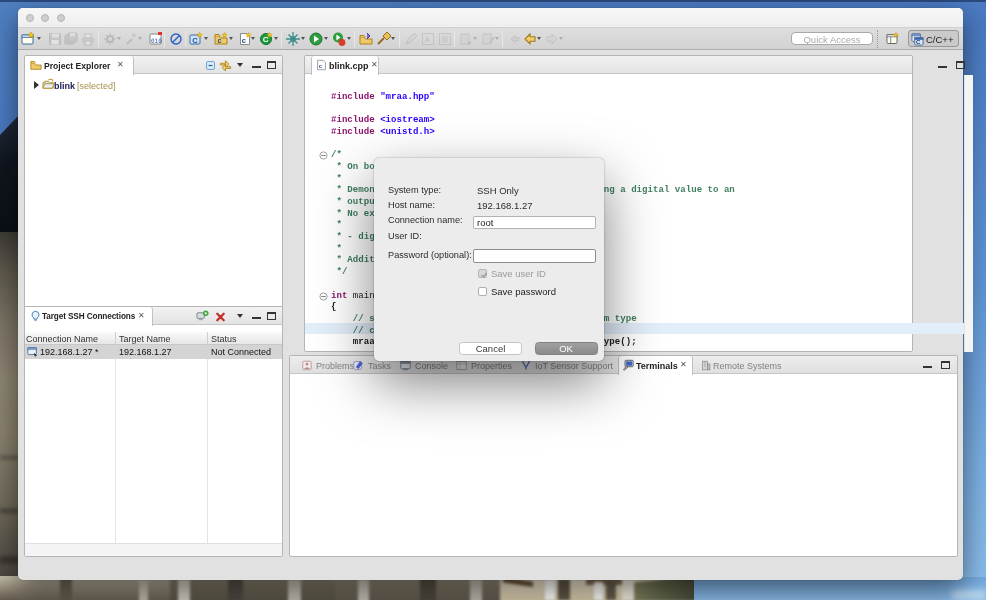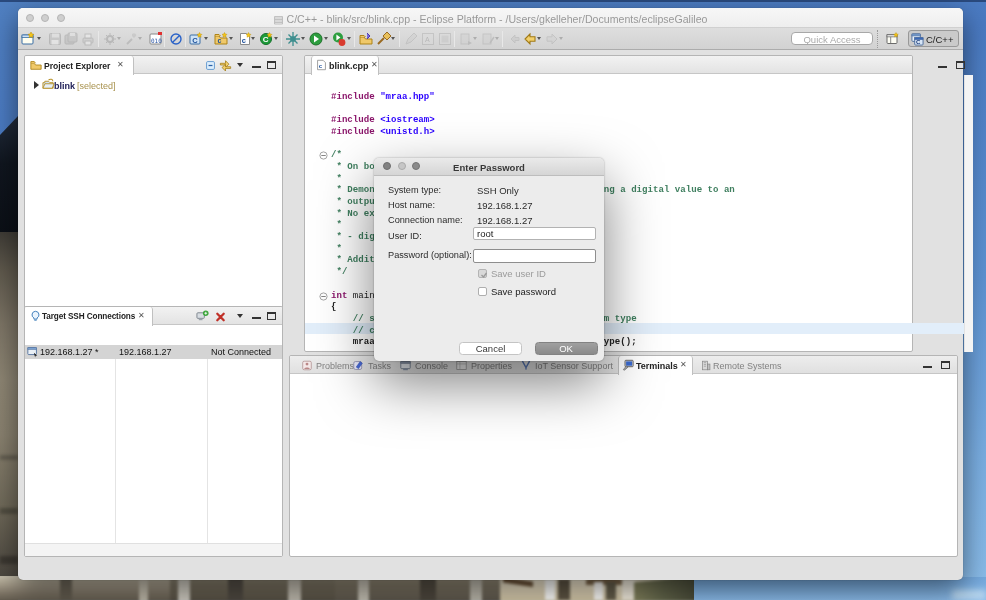--- a/index.html
+++ b/index.html
@@ -89,21 +89,20 @@
   </div>
   <div class="bld" style="left:694px;top:577px;width:292px;height:23px;background:linear-gradient(#74a9de,#8abae8);"></div>
   <div class="bld" style="left:952px;top:590px;width:34px;height:10px;background:#b7d6f0;filter:blur(3px);"></div>
 </div>
 
 <div class="abs" id="win">
   <div class="abs" id="titlebar">
     <div class="tl" style="left:8px;"></div>
       <div class="tl" style="left:23px;"></div>
       <div class="tl" style="left:38.5px;"></div>
-    <div class="abs" id="title">▤ C/C++ - blink/src/blink.cpp - Eclipse Platform - /Users/gkelleher/Documents/eclipseGalileo</div>
   </div>
   <div class="abs" id="toolbar">
     <svg class="ti" style="left:3px;" viewBox="0 0 14 14">
         <rect x="1" y="3" width="11" height="9" rx="1" fill="#fffef0" stroke="#3a6ea5"></rect>
         <rect x="1" y="3" width="11" height="2.6" fill="#cfe2f5" stroke="#3a6ea5" stroke-width=".8"></rect>
         <path d="M10 0l1 2 2 .3-1.5 1.4.4 2L10 4.7 8.1 5.7l.4-2L7 2.3 9 2z" fill="#f5c518" stroke="#b98a00" stroke-width=".5"></path>
       </svg>
       <i class="dd" style="left:19px;"></i>
     <svg class="ti dis" style="left:30px;" viewBox="0 0 14 14">
         <rect x="1.5" y="1.5" width="11" height="11" rx="1" fill="#9aa7c0" stroke="#6b7a94"></rect>
@@ -302,20 +301,27 @@
             <circle cx="10.5" cy="3.5" r="3" fill="#3aa53a"></circle>
             <path d="M10.5 2v3M9 3.5h3" stroke="#fff" stroke-width=".9"></path>
           </svg>
         <svg style="left:190px;top:5px;width:11px;height:10px;" viewBox="0 0 14 14">
             <path d="M2.5 2.5l9 9M11.5 2.5l-9 9" stroke="#c03028" stroke-width="3.2" stroke-linecap="round"></path>
           </svg>
         <i class="tri" style="left:212px;top:7px;"></i>
         <div class="mm" style="left:227px;top:7px;border-bottom:2px solid #333;height:5px;"></div>
         <div class="mm" style="left:242px;top:5px;border:1px solid #333;border-top:2px solid #333;"></div>
       </div>
+      <div class="abs" style="left:0;top:25px;width:257px;height:13px;background:linear-gradient(#fafafa,#e6e6e6);border-bottom:1px solid #c8c8c8;">
+        <span class="small abs" style="left:1px;top:1.5px;">Connection Name</span>
+        <span class="small abs" style="left:94px;top:1.5px;">Target Name</span>
+        <span class="small abs" style="left:186px;top:1.5px;">Status</span>
+        <i class="abs" style="left:90px;top:0;width:1px;height:13px;background:#cfcfcf;"></i>
+        <i class="abs" style="left:182px;top:0;width:1px;height:13px;background:#cfcfcf;"></i>
+      </div>
       <div class="abs" style="left:0;top:38px;width:257px;height:14px;background:#d4d4d4;">
         <svg style="left:2px;top:1px;width:12px;height:12px;" viewBox="0 0 14 14">
             <rect x="1" y="2" width="10" height="8" rx="1" fill="#eaf0f6" stroke="#4a6a9a"></rect>
             <rect x="1" y="2" width="10" height="2" fill="#7aa0cf" stroke="#4a6a9a" stroke-width=".6"></rect>
             <path d="M8 8l4 3-2 .5-.5 2z" fill="#222"></path>
           </svg>
         <span class="small abs" style="left:15px;top:1.5px;color:#111;">192.168.1.27 *</span>
         <span class="small abs" style="left:94px;top:1.5px;color:#111;">192.168.1.27</span>
         <span class="small abs" style="left:186px;top:1.5px;color:#111;">Not Connected</span>
       </div>
@@ -416,34 +422,28 @@
           </svg>
         <span class="tabname gray" style="left:423px;">Remote Systems</span>
         <div class="mm" style="left:633px;top:7px;border-bottom:2px solid #333;height:5px;"></div>
         <div class="mm" style="left:651px;top:5px;border:1px solid #333;border-top:2px solid #333;"></div>
       </div>
     </div>
   </div>
 </div>
 
 <div class="abs" id="dlg">
-  <div class="abs" id="dlgtitle">
-    <div class="dtl" style="left:9px;background:#828282;border:1px solid #6e6e6e;"></div>
-    <div class="dtl" style="left:23.5px;background:#c6c6c6;border:1px solid #aaa;"></div>
-    <div class="dtl" style="left:38px;background:#8a8a8a;border:1px solid #747474;"></div>
-    <div style="text-align:center;font-size:9.5px;font-weight:bold;color:#383838;padding-top:4px;">Enter Password</div>
-  </div>
   <span class="dlab" style="top:27px;">System type:</span>
     <span class="dval" style="top:27px;">SSH Only</span>
   <span class="dlab" style="top:42px;">Host name:</span>
     <span class="dval" style="top:42px;">192.168.1.27</span>
   <span class="dlab" style="top:57px;">Connection name:</span>
     <span class="dval" style="top:57px;">192.168.1.27</span>
   <span class="dlab" style="top:73px;">User ID:</span>
-  <div class="dinput" style="top:69px;">root</div>
+  <div class="dinput" style="top:58px;">root</div>
   <span class="dlab" style="top:92px;">Password (optional):</span>
   <div class="dinput" style="top:90.5px;height:14px;border:1.5px solid #8e8e8e;"></div>
   <div class="cb" style="top:111px;background:#d9d9d9;border-color:#b4b4b4;">
       <svg style="left:0.5px;top:0.5px;width:8px;height:8px;" viewBox="0 0 8 8">
         <path d="M1.5 4l2 2 3-4" fill="none" stroke="#9a9a9a" stroke-width="1.3"></path>
       </svg>
     </div>
   <span class="cblab" style="top:110px;color:#9b9b9b;">Save user ID</span>
   <div class="cb" style="top:129px;"></div>
   <span class="cblab" style="top:128px;color:#222;">Save password</span>

